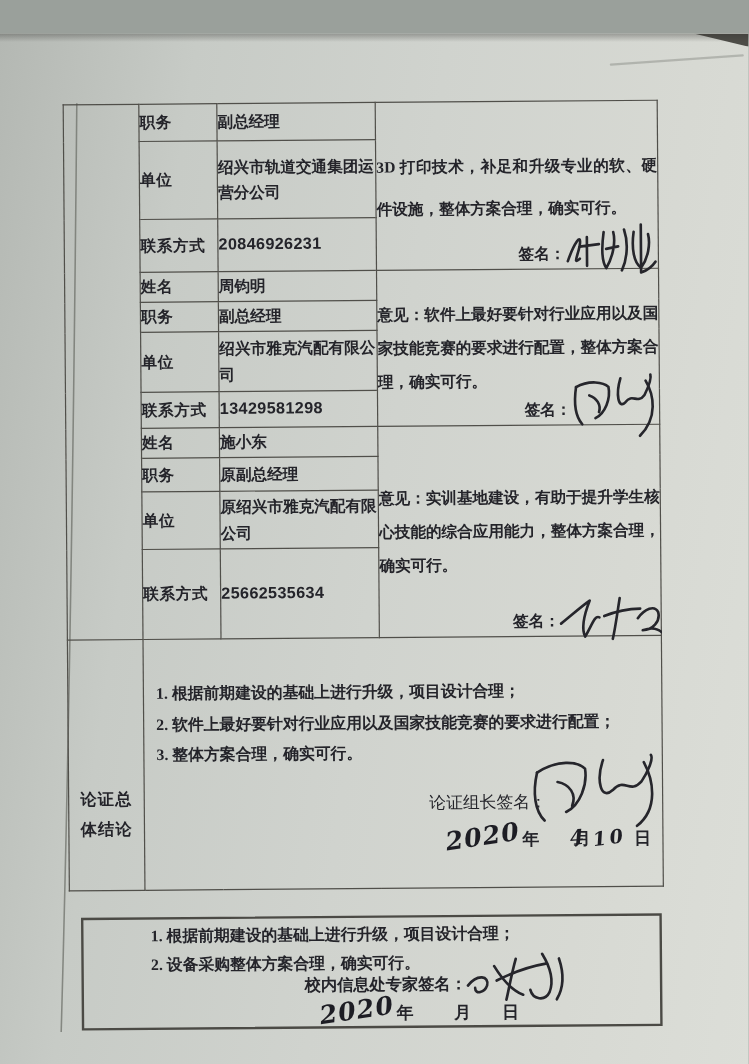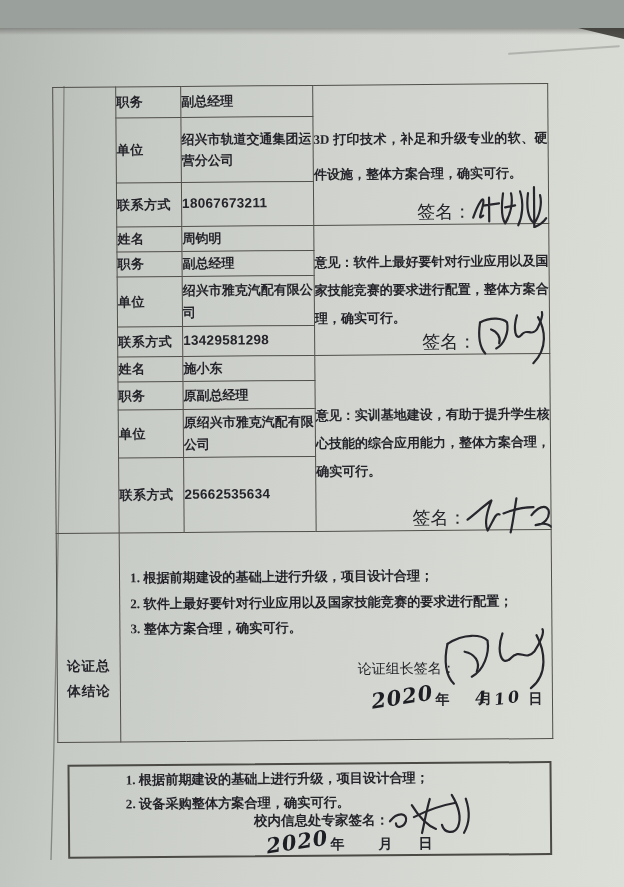--- a/index.html
+++ b/index.html
@@ -24,21 +24,21 @@
   td.lbl{padding-left:6px;letter-spacing:.5px;}
   td.val{padding:2px 4px 2px 7px;line-height:1.65;}
   .num{font-family:"Liberation Sans","DejaVu Sans",sans-serif;font-weight:700;font-size:13.5px;letter-spacing:.3px;}
 
   td.op{vertical-align:top;position:relative;padding:4px 9px 0 8px;}
   .op-text{text-align:justify;}
   .op-text b{font-weight:700;}
   .lh-wide .op-text{line-height:35px;padding-top:3px;}
   .lh-norm .op-text{line-height:28px;}
   .op-sign{position:absolute;bottom:3px;right:2px;display:flex;align-items:flex-end;}
-  .op-sign .sg{font-size:18px;font-weight:400;line-height:18px;white-space:nowrap;}
+  .op-sign .sg{font-size:13px;font-weight:700;line-height:18px;white-space:nowrap;}
   svg.sig{display:block;}
   .sig-ink{stroke:#26262c;stroke-width:2.2;fill:none;stroke-linecap:round;stroke-linejoin:round;}
   .sig1{margin:0 -2px -8px -3px;}
   .sig2{margin:0 -4px -16px -3px;}
   .sig3{margin:0 -3px -10px -3px;}
 
   td.concl{position:relative;vertical-align:top;}
   .concl-label{text-align:center;font-size:13.5px;line-height:25px;letter-spacing:1px;padding-top:82px;}
   .concl-items{position:absolute;top:32px;left:10px;line-height:25.5px;font-size:13.2px;font-weight:600;white-space:nowrap;}
   .concl-sign{position:absolute;top:129px;left:237px;font-size:14px;font-weight:400;}
@@ -99,21 +99,21 @@
             </svg>
           </div>
         </td>
       </tr>
       <tr style="height:65px">
         <td class="lbl">单位</td>
         <td class="val">绍兴市轨道交通集团运营分公司</td>
       </tr>
       <tr style="height:44px">
         <td class="lbl">联系方式</td>
-        <td class="val"><span class="num">18067673211</span></td>
+        <td class="val"><span class="num">20846926231</span></td>
       </tr>
 
       <tr style="height:25px">
         <td class="lbl">姓名</td>
         <td class="val">周钧明</td>
         <td class="op lh-norm" rowspan="4">
           <div class="op-text"><b>意见：</b><span>软件上最好要针对行业应用以及国家技能竞赛的要求进行配置，整体方案合理，确实可行。</span></div>
           <div class="op-sign">
             <span class="sg">签名：</span>
             <svg class="sig sig2" width="78" height="58" viewBox="0 0 78 58">

